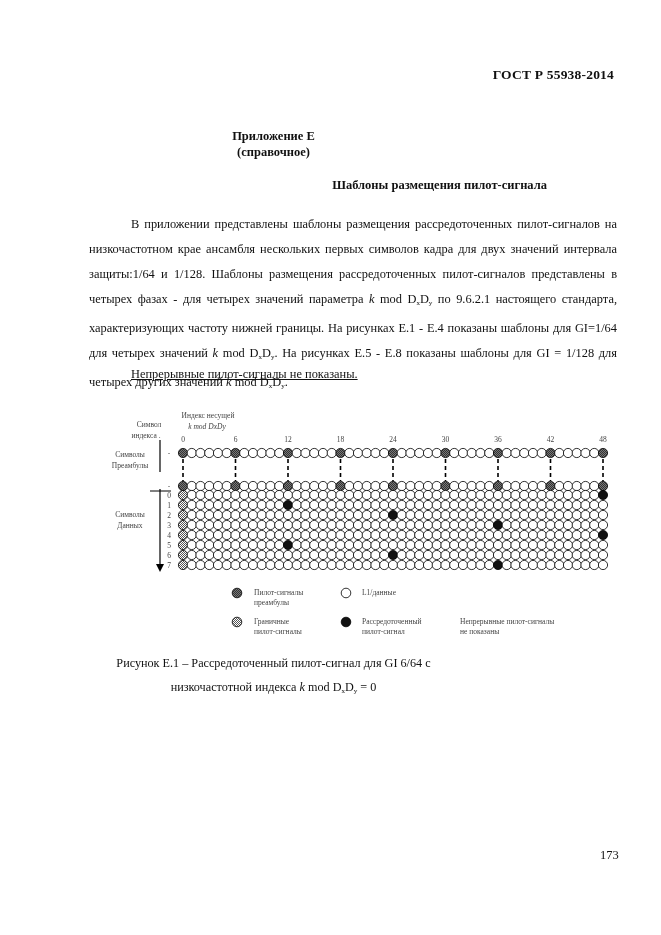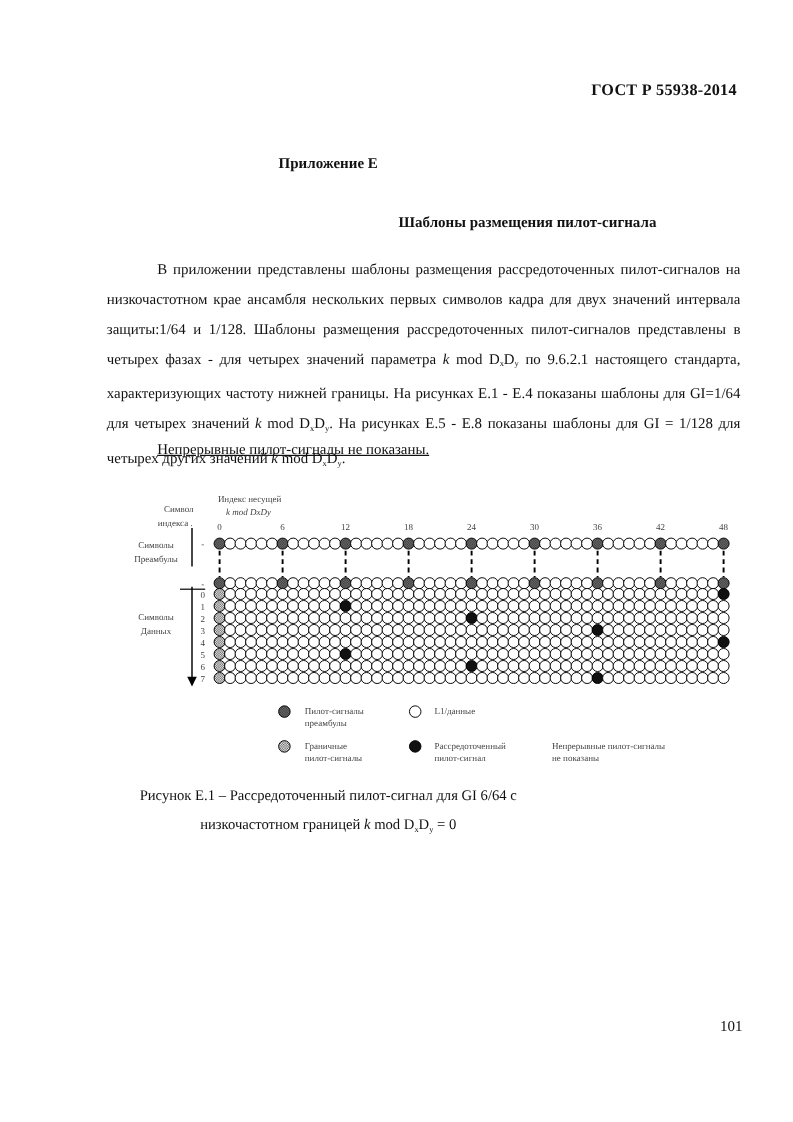--- a/index.html
+++ b/index.html
@@ -21,20 +21,21 @@
   sub { font-size:7px; vertical-align:-2px; }
   .small { font-size:7.5px; fill:#444; font-family:"Liberation Serif", serif; }
 </style>
 </head>
 <body>
 
 <div class="abs hdr">ГОСТ Р 55938-2014</div>
 
 <div class="abs center h1">
   <div>Приложение Е</div>
+  <div>(справочное)</div>
 </div>
 <div class="abs center h2">Шаблоны размещения пилот-сигнала</div>
 
 <div class="abs para p1"><span class="ind"></span><span>В приложении представлены шаблоны размещения рассредоточенных пилот-сигналов на низкочастотном крае ансамбля нескольких первых символов кадра для двух значений интервала защиты:1/64 и 1/128. Шаблоны размещения рассредоточенных пилот-сигналов представлены в четырех фазах - для четырех значений параметра </span><i class="k">k</i><span> mod D</span><sub>x</sub><span>D</span><sub>y</sub><span> по 9.6.2.1 настоящего стандарта, характеризующих частоту нижней границы. На рисунках Е.1 - Е.4 показаны шаблоны для GI=1/64 для четырех значений </span><i class="k">k</i><span> mod D</span><sub>x</sub><span>D</span><sub>y</sub><span>. На рисунках Е.5 - Е.8 показаны шаблоны для GI = 1/128 для четырех других значений </span><i class="k">k</i><span> mod D</span><sub>x</sub><span>D</span><sub>y</sub><span>.</span></div>
 
 <div class="abs para p2"><span class="ind"></span><span>Непрерывные пилот-сигналы не показаны.</span></div>
 
 <svg class="abs fig-svg" id="fig" width="661" height="245" viewBox="0 400 661 245">
   <defs>
     <pattern id="checker" width="2" height="2" patternUnits="userSpaceOnUse">
@@ -592,16 +593,16 @@
       <circle cx="346" cy="622" r="4.8" fill="#111111" stroke="#000" stroke-width="0.8"></circle>
       <text x="362" y="624" class="small">Рассредоточенный</text>
       <text x="362" y="634" class="small">пилот-сигнал</text>
       <text x="460" y="624" class="small">Непрерывные пилот-сигналы</text>
       <text x="460" y="634" class="small">не показаны</text>
     </g>
 </svg>
 
 <div class="abs center cap">
   <div>Рисунок Е.1 – Рассредоточенный пилот-сигнал для GI 6/64 с</div>
-  <div><span>низкочастотном границей </span><i>k</i><span> mod D</span><sub>x</sub><span>D</span><sub>y</sub><span> = 0</span></div>
+  <div><span>низкочастотной индекса </span><i>k</i><span> mod D</span><sub>x</sub><span>D</span><sub>y</sub><span> = 0</span></div>
 </div>
 
-<div class="abs pg">101</div>
+<div class="abs pg">173</div>
 
 </body></html>

